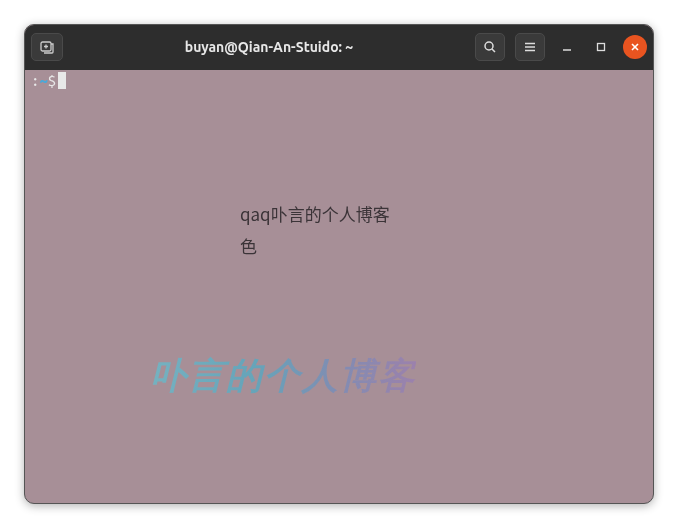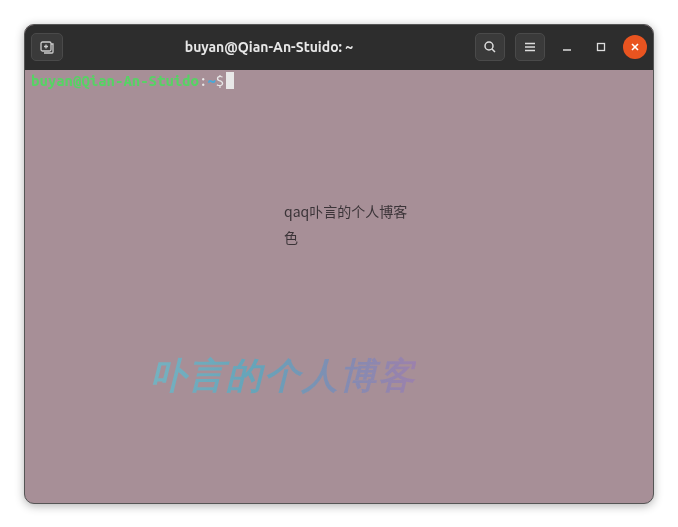--- a/index.html
+++ b/index.html
@@ -119,24 +119,23 @@
       background: #e8e8e8;
       margin-left: 2px;
       vertical-align: middle;
     }
     .watermark-block {
       position: absolute;
       left: 215px;
       top: 128px;
       width: 160px;
       color: #3b3438;
-      font-size: 14px;
+      font-size: 17px;
       line-height: 1.9;
       font-family: "Noto Sans CJK SC", sans-serif;
-      margin-left: 44px;
     }
     .watermark-line {
       white-space: nowrap;
     }
     .watermark-large {
       position: absolute;
       left: 125px;
       top: 282px;
       font-size: 36px;
       font-weight: bold;
@@ -193,21 +192,20 @@
         <svg width="12" height="12" viewBox="0 0 12 12">
           <line x1="3" y1="3" x2="9" y2="9" stroke="#fff" stroke-width="1.6"></line>
           <line x1="9" y1="3" x2="3" y2="9" stroke="#fff" stroke-width="1.6"></line>
         </svg>
       </div>
     </div>
   </div>
 
   <div class="terminal-body">
     <div class="prompt-line">
-      <span class="prompt-user">buyan@Qian-An-Stuido</span>
         <span class="prompt-sep">:</span>
         <span class="prompt-path">~</span>
         <span class="prompt-dollar">$</span>
       <span class="cursor"></span>
     </div>
 
     <div class="watermark-block">
       <div class="watermark-line">qaq卟言的个人博客</div>
       <div class="watermark-line">色</div>
     </div>

